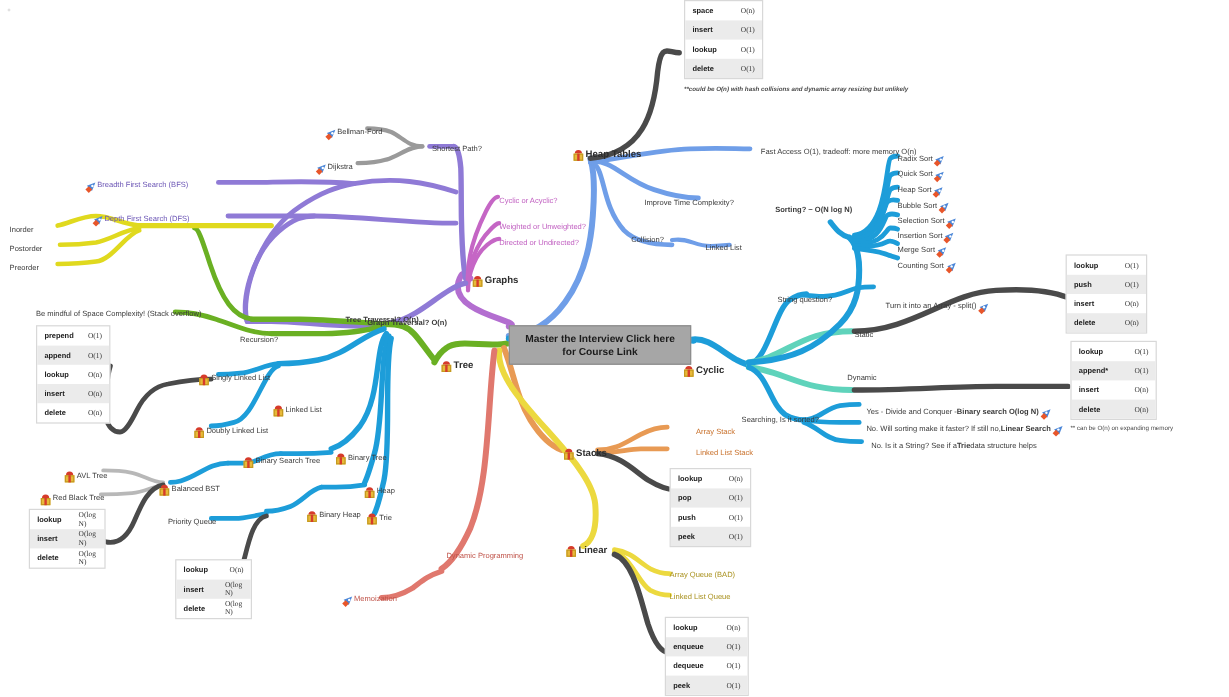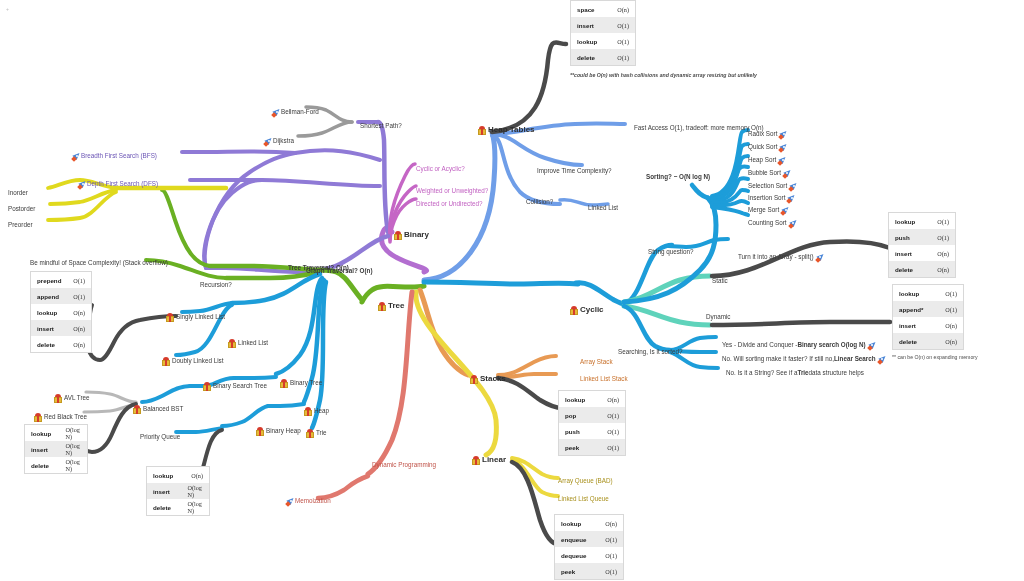--- a/index.html
+++ b/index.html
@@ -251,20 +251,23 @@
 
     <path d="M416,292 C412,330 492,380 496,420 C498,444 492,452 486,455" stroke="#ecd93f" stroke-width="5" fill="none" stroke-linecap="round"></path>
     <path d="M512,458 C526,460 532,468 542,474 C550,478 554,478 558,478" stroke="#ecd93f" stroke-width="4" fill="none" stroke-linecap="round"></path>
     <path d="M512,460 C526,464 532,486 542,492 C550,496 554,496 558,496" stroke="#ecd93f" stroke-width="4" fill="none" stroke-linecap="round"></path>
     <path d="M512,462 C528,468 534,500 540,520 C546,538 552,544 558,544" stroke="#4a4a4a" stroke-width="4.5" fill="none" stroke-linecap="round"></path>
 
     <path d="M412,292 C406,340 408,400 392,440 C382,462 374,470 368,474" stroke="#e0786e" stroke-width="5" fill="none" stroke-linecap="round"></path>
     <path d="M368,476 C356,480 352,484 344,490 C334,496 326,498 318,498" stroke="#e0786e" stroke-width="4.5" fill="none" stroke-linecap="round"></path>
   </svg>
 
+  <div class="node central" style="left:424px; top:271px;">
+    <span>Master the Interview Click here for Course Link</span>
+  </div>
 
   <div class="node" style="left:478px; top:121px;">
     <span class="gift"><span class="bow"></span><span class="box"></span><span class="ribbon"></span></span><span class="t-main lbl">Heap Tables</span>
   </div>
   <div class="node" style="left:537px; top:162px;">
     <span class="t-sub lbl">Improve Time Complexity?</span>
   </div>
   <div class="node" style="left:526px; top:193px;">
     <span class="t-sub lbl">Collision?</span>
   </div>
@@ -289,21 +292,21 @@
       <span class="v">O(1)</span>
     </div>
     <div class="row alt">
       <span class="k">delete</span>
       <span class="v">O(1)</span>
     </div>
   </div>
   <div class="footnote" style="left:570px; top:72px; width:200px; font-style:italic; font-weight:bold;">**could be O(n) with hash collisions and dynamic array resizing but unlikely</div>
 
   <div class="node" style="left:394px; top:226px;">
-    <span class="gift"><span class="bow"></span><span class="box"></span><span class="ribbon"></span></span><span class="t-main lbl">Binary</span>
+    <span class="gift"><span class="bow"></span><span class="box"></span><span class="ribbon"></span></span><span class="t-main lbl">Graphs</span>
   </div>
   <div class="node" style="left:360px; top:117px;">
     <span class="t-sub lbl">Shortest Path?</span>
   </div>
   <div class="node" style="left:270px; top:103px;">
     <span class="rocket"><span class="body"></span><span class="fin"></span><span class="win"></span></span><span class="t-sub lbl">Bellman-Ford</span>
   </div>
   <div class="node" style="left:262px; top:132px;">
     <span class="rocket"><span class="body"></span><span class="fin"></span><span class="win"></span></span><span class="t-sub lbl">Dijkstra</span>
   </div>
@@ -319,21 +322,21 @@
   <div class="node" style="left:306px; top:262px;">
     <span class="t-sub-b lbl">Graph Traversal? O(n)</span>
   </div>
   <div class="node" style="left:70px; top:147px;">
     <span class="rocket"><span class="body"></span><span class="fin"></span><span class="win"></span></span><span class="t-sub c-purple lbl">Breadth First Search (BFS)</span>
   </div>
   <div class="node" style="left:76px; top:175px;">
     <span class="rocket"><span class="body"></span><span class="fin"></span><span class="win"></span></span><span class="t-sub c-purple lbl">Depth First Search (DFS)</span>
   </div>
 
-  <div class="node" style="left:378px; top:297px;">
+  <div class="node" style="left:368px; top:297px;">
     <span class="gift"><span class="bow"></span><span class="box"></span><span class="ribbon"></span></span><span class="t-main lbl">Tree</span>
   </div>
   <div class="node" style="left:288px; top:259px;">
     <span class="t-sub-b lbl">Tree Traversal? O(n)</span>
   </div>
   <div class="node" style="left:8px; top:184px;">
     <span class="t-sub lbl">Inorder</span>
   </div>
   <div class="node" style="left:8px; top:200px;">
     <span class="t-sub lbl">Postorder</span>

